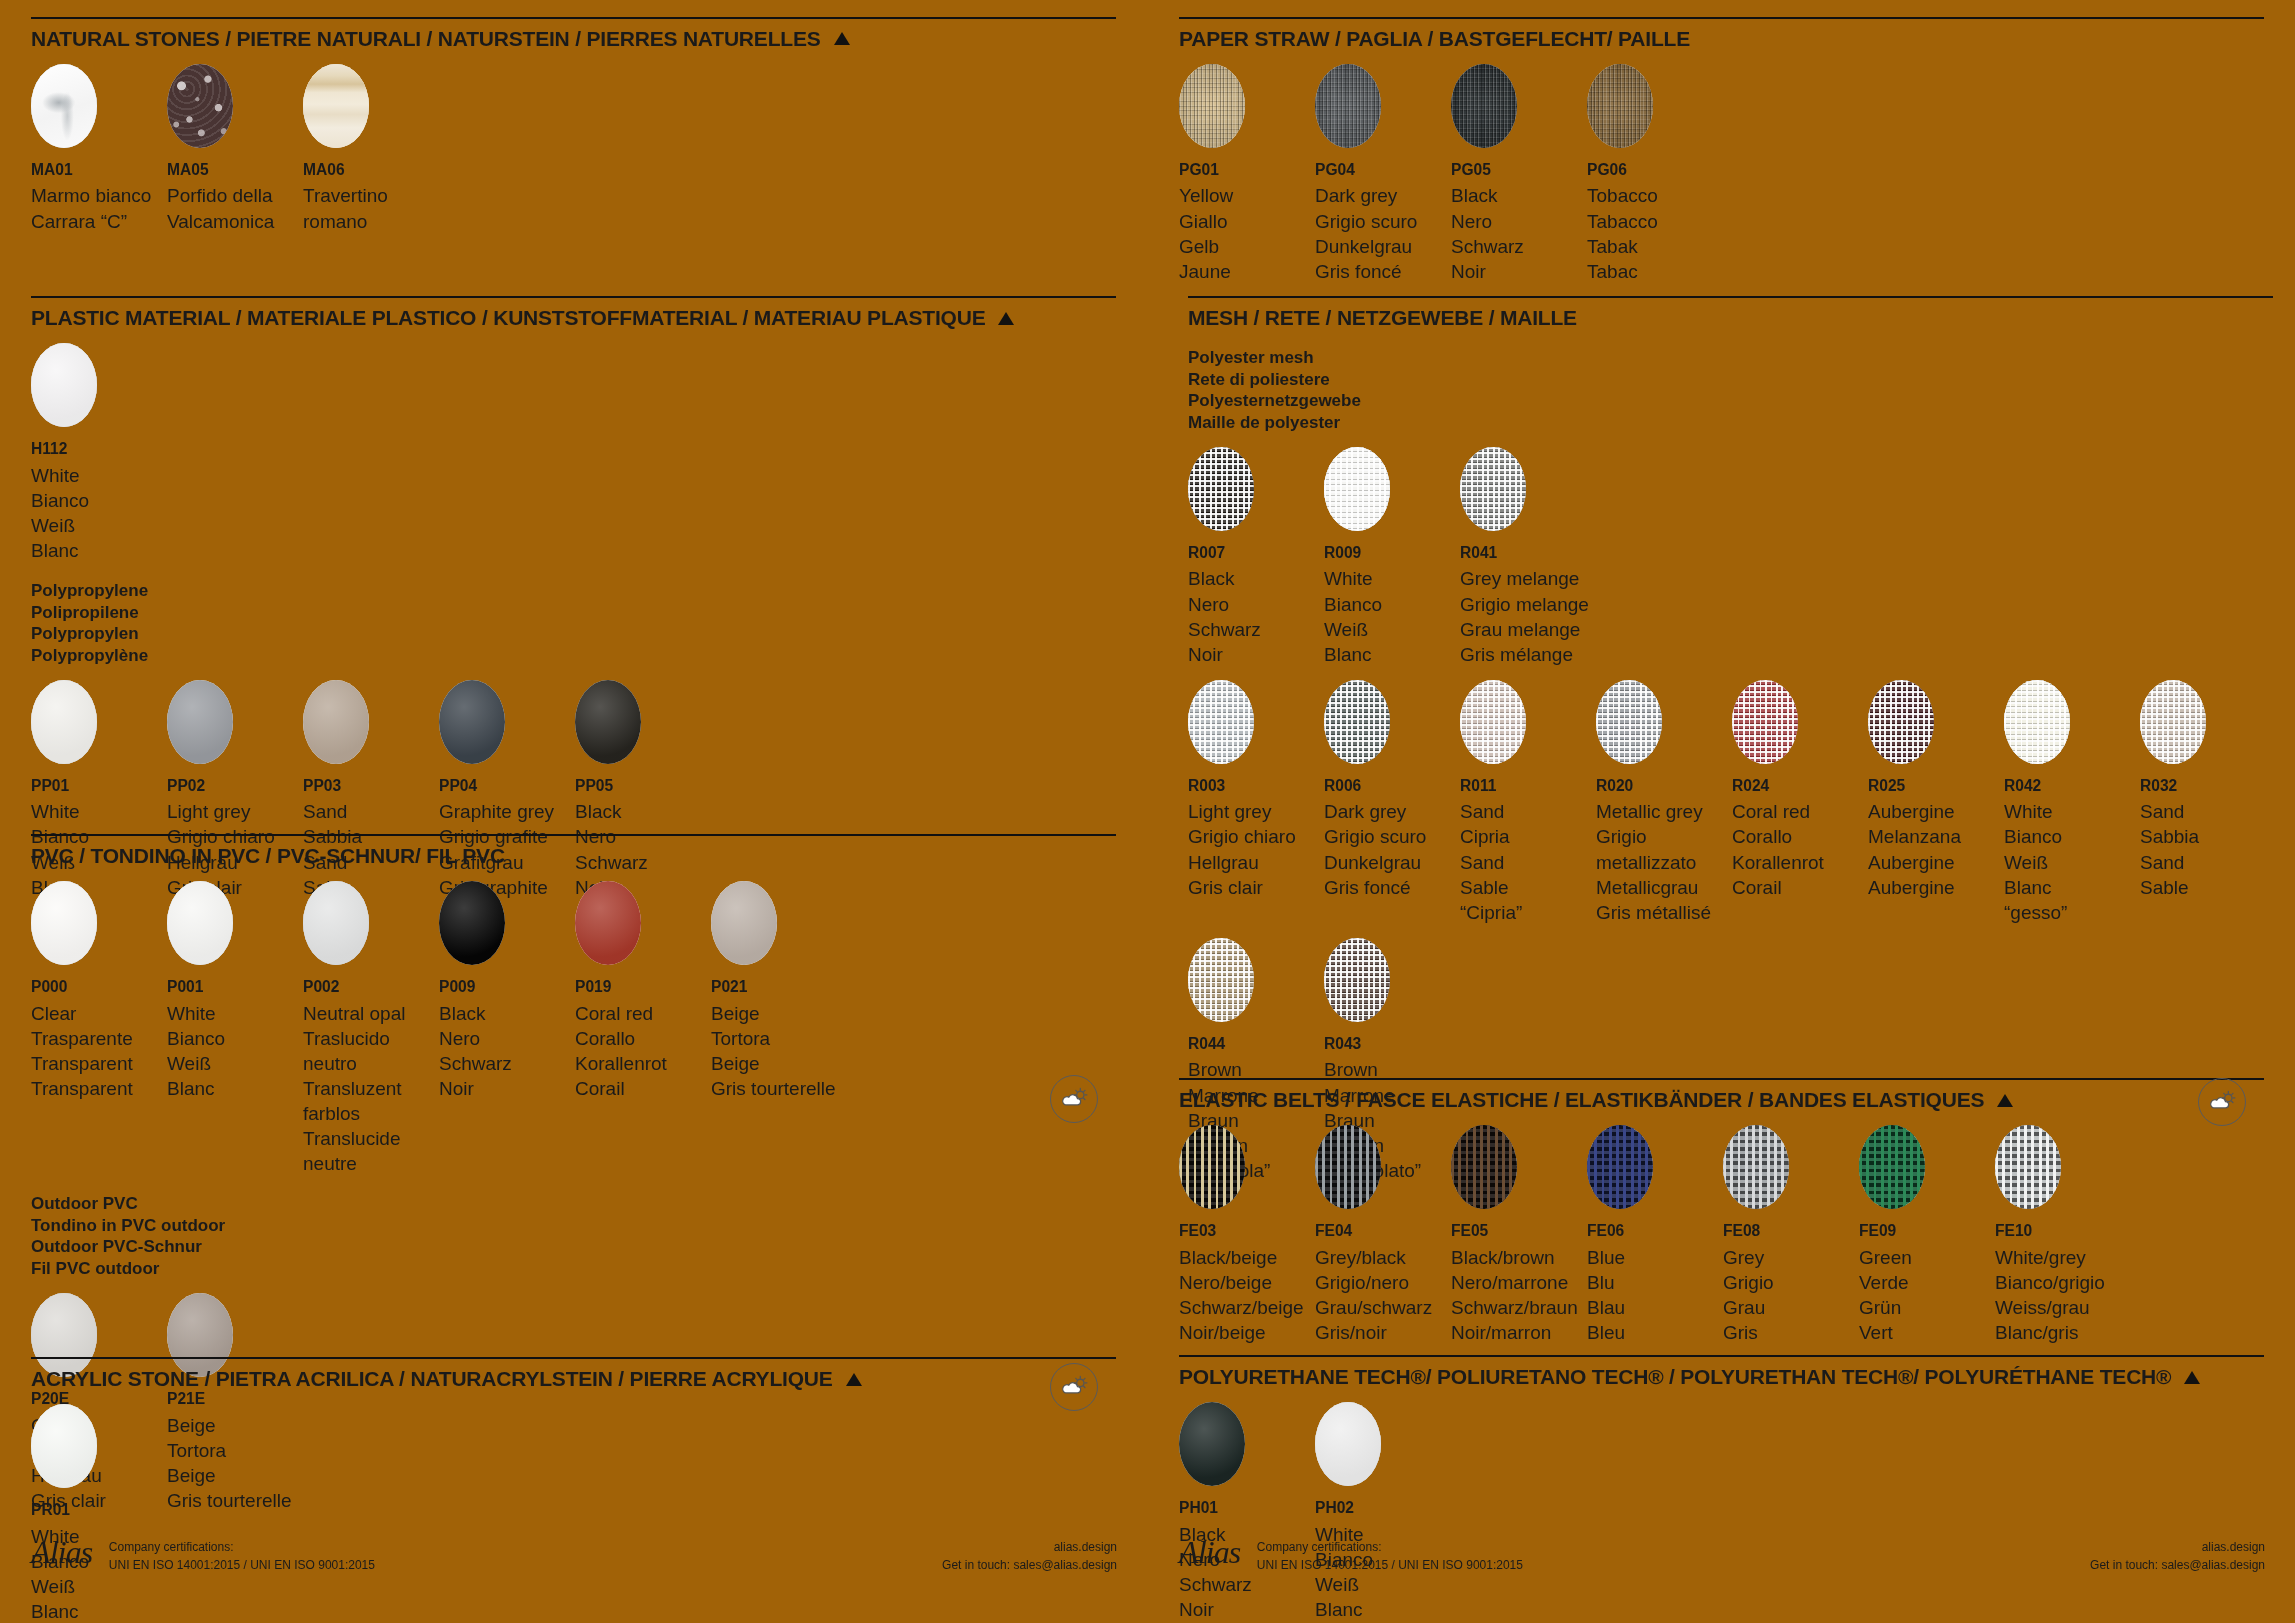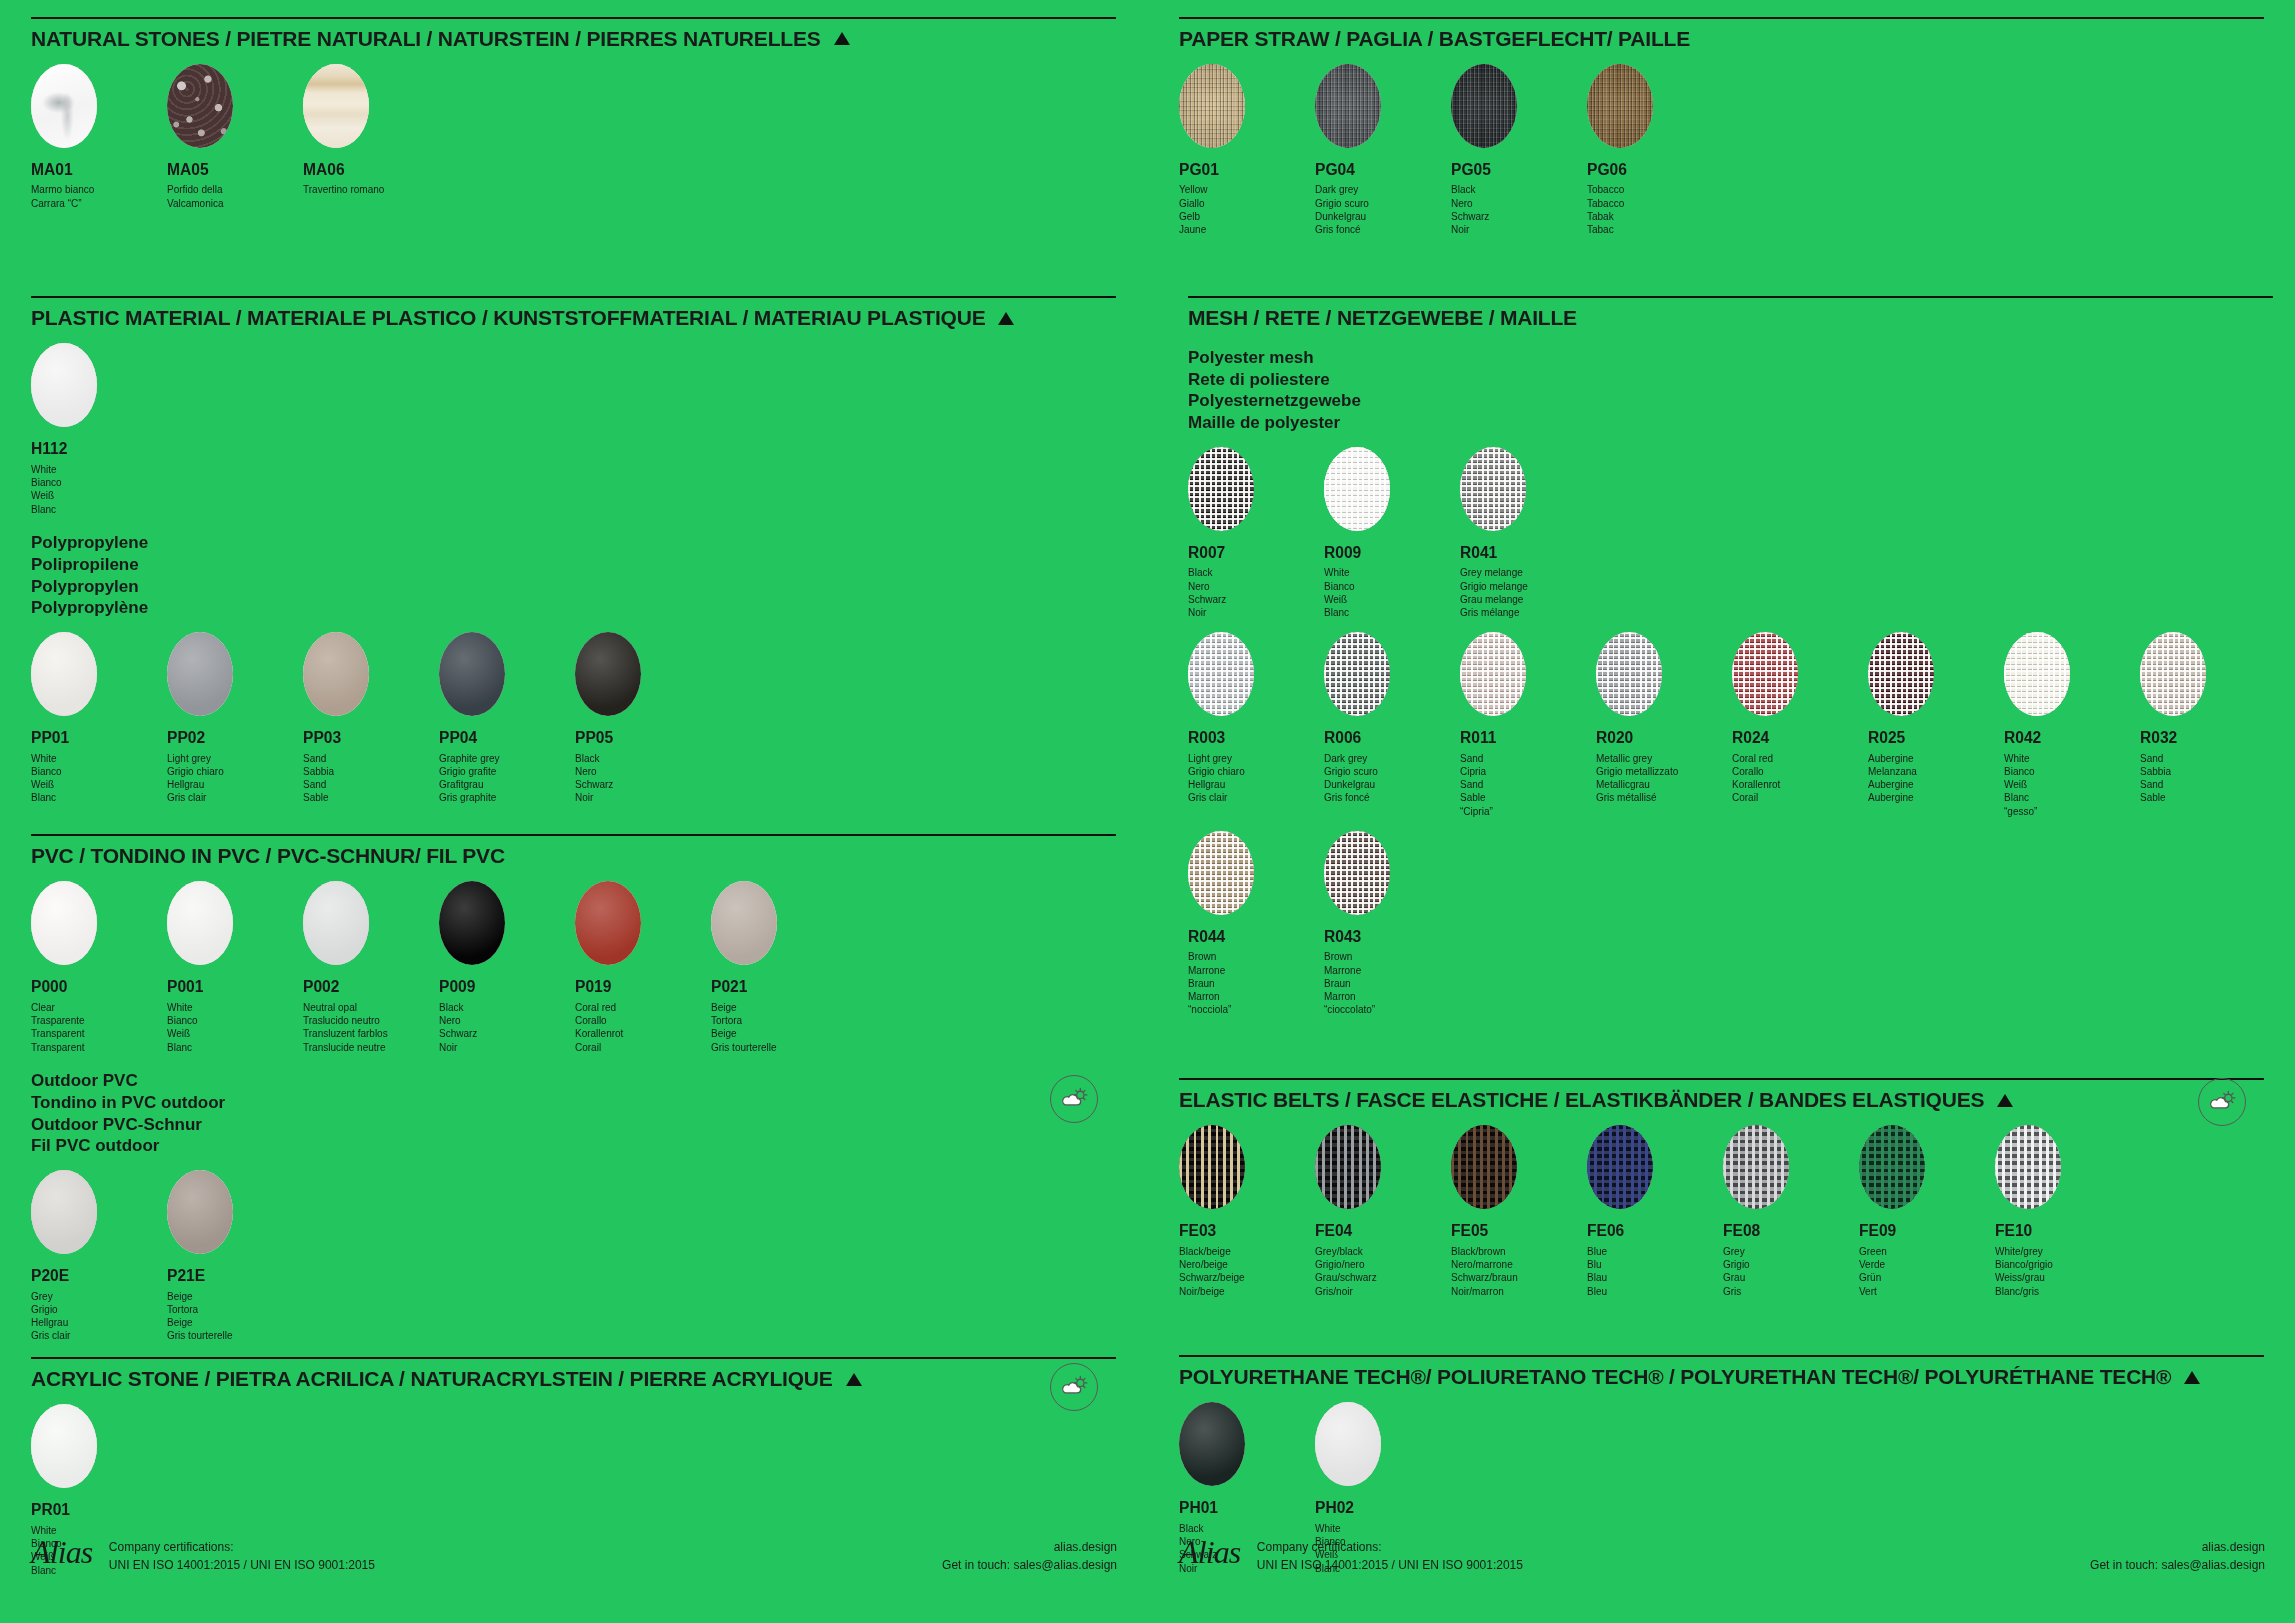--- a/index.html
+++ b/index.html
@@ -6,21 +6,21 @@
   html, body {
     margin: 0; padding: 0;
     background: #ffffff;
     font-family: "Liberation Sans", sans-serif;
     color: #1a1a1a;
   }
   .page {
     position: relative;
     width: 2296px;
     height: 1624px;
-    background: #22c55e;
+    background: #a16207;
     overflow: hidden;
   }
   .col {
     position: absolute;
     top: 0;
     width: 1148px;
     height: 1624px;
     padding: 0 31px;
   }
   .col-left  { left: 0; }
@@ -85,21 +85,21 @@
   }
   .sw-dot.ov { width: 66px; height: 84px; border-radius: 50%; }
   .sw-dot.bord { box-shadow: inset 0 0 0 0.9px #b5b5b5; }
   .sw-code {
     font-size: 15.6px;
     font-weight: 700;
     margin-top: 13px;
     line-height: 1.1;
   }
   .sw-names {
-    font-size: 10px;
+    font-size: 19px;
     font-weight: 400;
     line-height: 1.32;
     margin-top: 5.5px;
     white-space: pre-line;
   }
 
   
   .wx {
     position: absolute;
     width: 48px; height: 48px;

